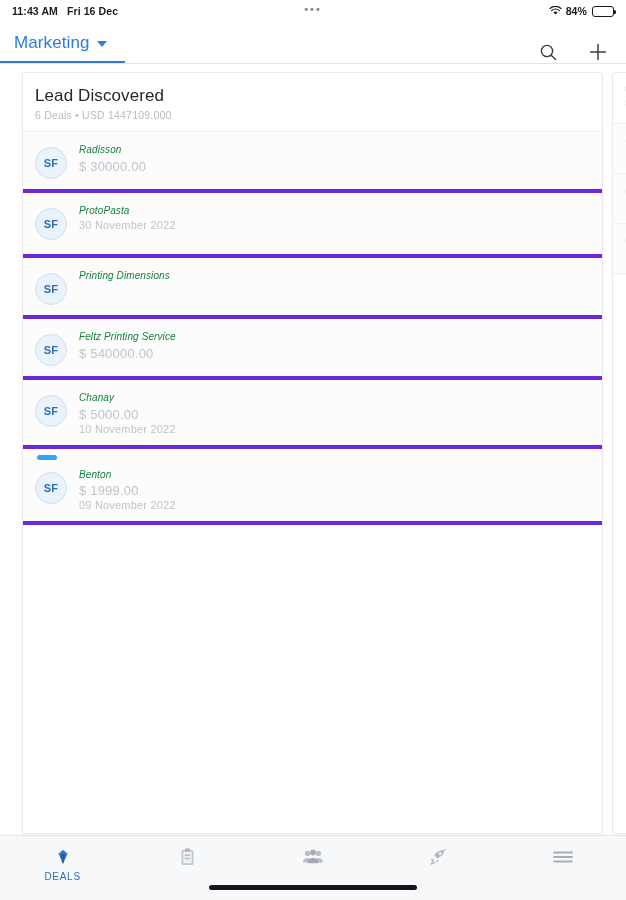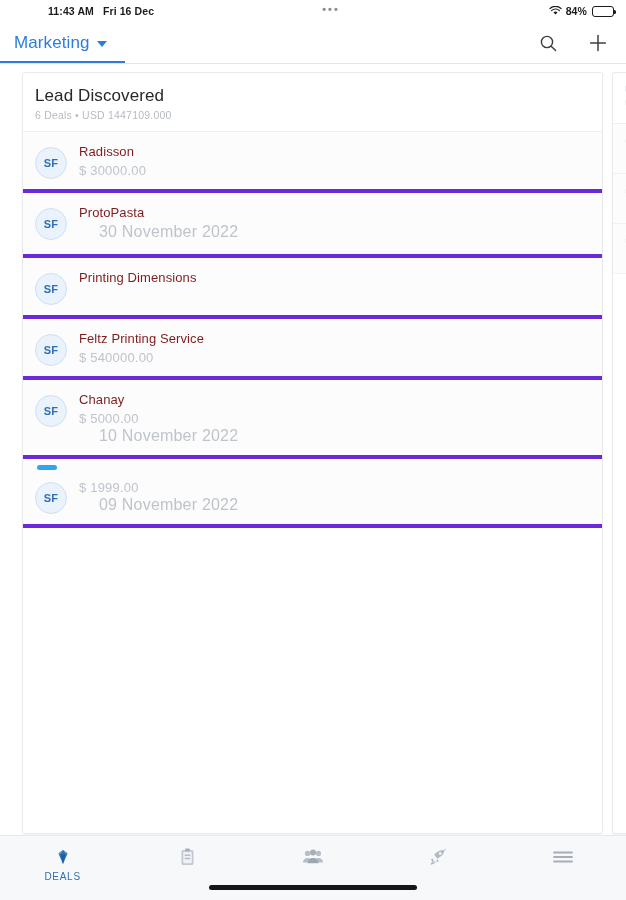--- a/index.html
+++ b/index.html
@@ -26,21 +26,20 @@
   .status-bar {
     height: 22px;
     flex: 0 0 22px;
     display: flex;
     align-items: center;
     padding: 0 12px;
     font-size: 10.5px;
     color: #1b1b1b;
     font-weight: 600;
     letter-spacing: 0.1px;
-    margin-left: 36px;
   }
   .status-left {
     display: flex;
     align-items: center;
     gap: 9px;
     width: 180px;
   }
   .status-center {
     flex: 1;
     display: flex;
@@ -84,21 +83,21 @@
     width: 84%;
     background: #1b1b1b;
     border-radius: 1px;
   }
 
   
   .app-header {
     flex: 0 0 42px;
     height: 42px;
     display: flex;
-    align-items: center;
+    align-items: flex-end;
     padding: 0 16px 0 14px;
     background: #fff;
     position: relative;
   }
   .workspace-tab {
     display: flex;
     align-items: center;
     gap: 7px;
     height: 100%;
     position: relative;
@@ -230,38 +229,38 @@
     align-items: center;
     justify-content: center;
     font-size: 11px;
     font-weight: 700;
     color: #2f6fb5;
     letter-spacing: 0.3px;
     margin-top: 5px;
   }
   .deal-info { flex: 1; min-width: 0; padding-top: 1px; }
   .deal-name {
-    font-size: 13px;
-    color: #7f1d1d;
+    font-size: 10px;
+    color: #15803d;
     font-weight: 400;
     letter-spacing: 0.1px;
     line-height: 1.35;
+    font-style: italic;
   }
   .deal-amount {
     font-size: 13px;
     color: #bfc4cb;
     margin-top: 2px;
     letter-spacing: 0.2px;
   }
   .deal-date {
-    font-size: 16px;
+    font-size: 11px;
     color: #bfc4cb;
     margin-top: 1px;
     letter-spacing: 0.2px;
-    margin-left: 20px;
   }
 
   
   .partial-head { padding: 12px 10px 10px 12px; border-bottom: 1px solid #edeff2; }
   .partial-bar { height: 7px; width: 9px; background: #e9ecef; border-radius: 2px; margin-bottom: 7px; }
   .partial-bar.s2 { width: 7px; background: #f0f2f4; }
   .partial-row { height: 50px; border-bottom: 1px solid #f0f2f4; padding: 14px 10px 0 12px; background: #fcfcfd; }
   .partial-dot { width: 6px; height: 6px; border-radius: 50%; background: #f0f2f4; }
 
   
@@ -400,20 +399,21 @@
               <div class="deal-name">Chanay</div>
               <div class="deal-amount">$ 5000.00</div>
               <div class="deal-date">10 November 2022</div>
             </div>
           </div>
 
           <div class="deal-row tall has-marker">
             <div class="row-marker"></div>
             <div class="avatar">SF</div>
             <div class="deal-info">
+              <div class="deal-name">Benton</div>
               <div class="deal-amount">$ 1999.00</div>
               <div class="deal-date">09 November 2022</div>
             </div>
           </div>
 
         </div>
       </div>
 
       <div class="column partial">
         <div class="partial-head">

